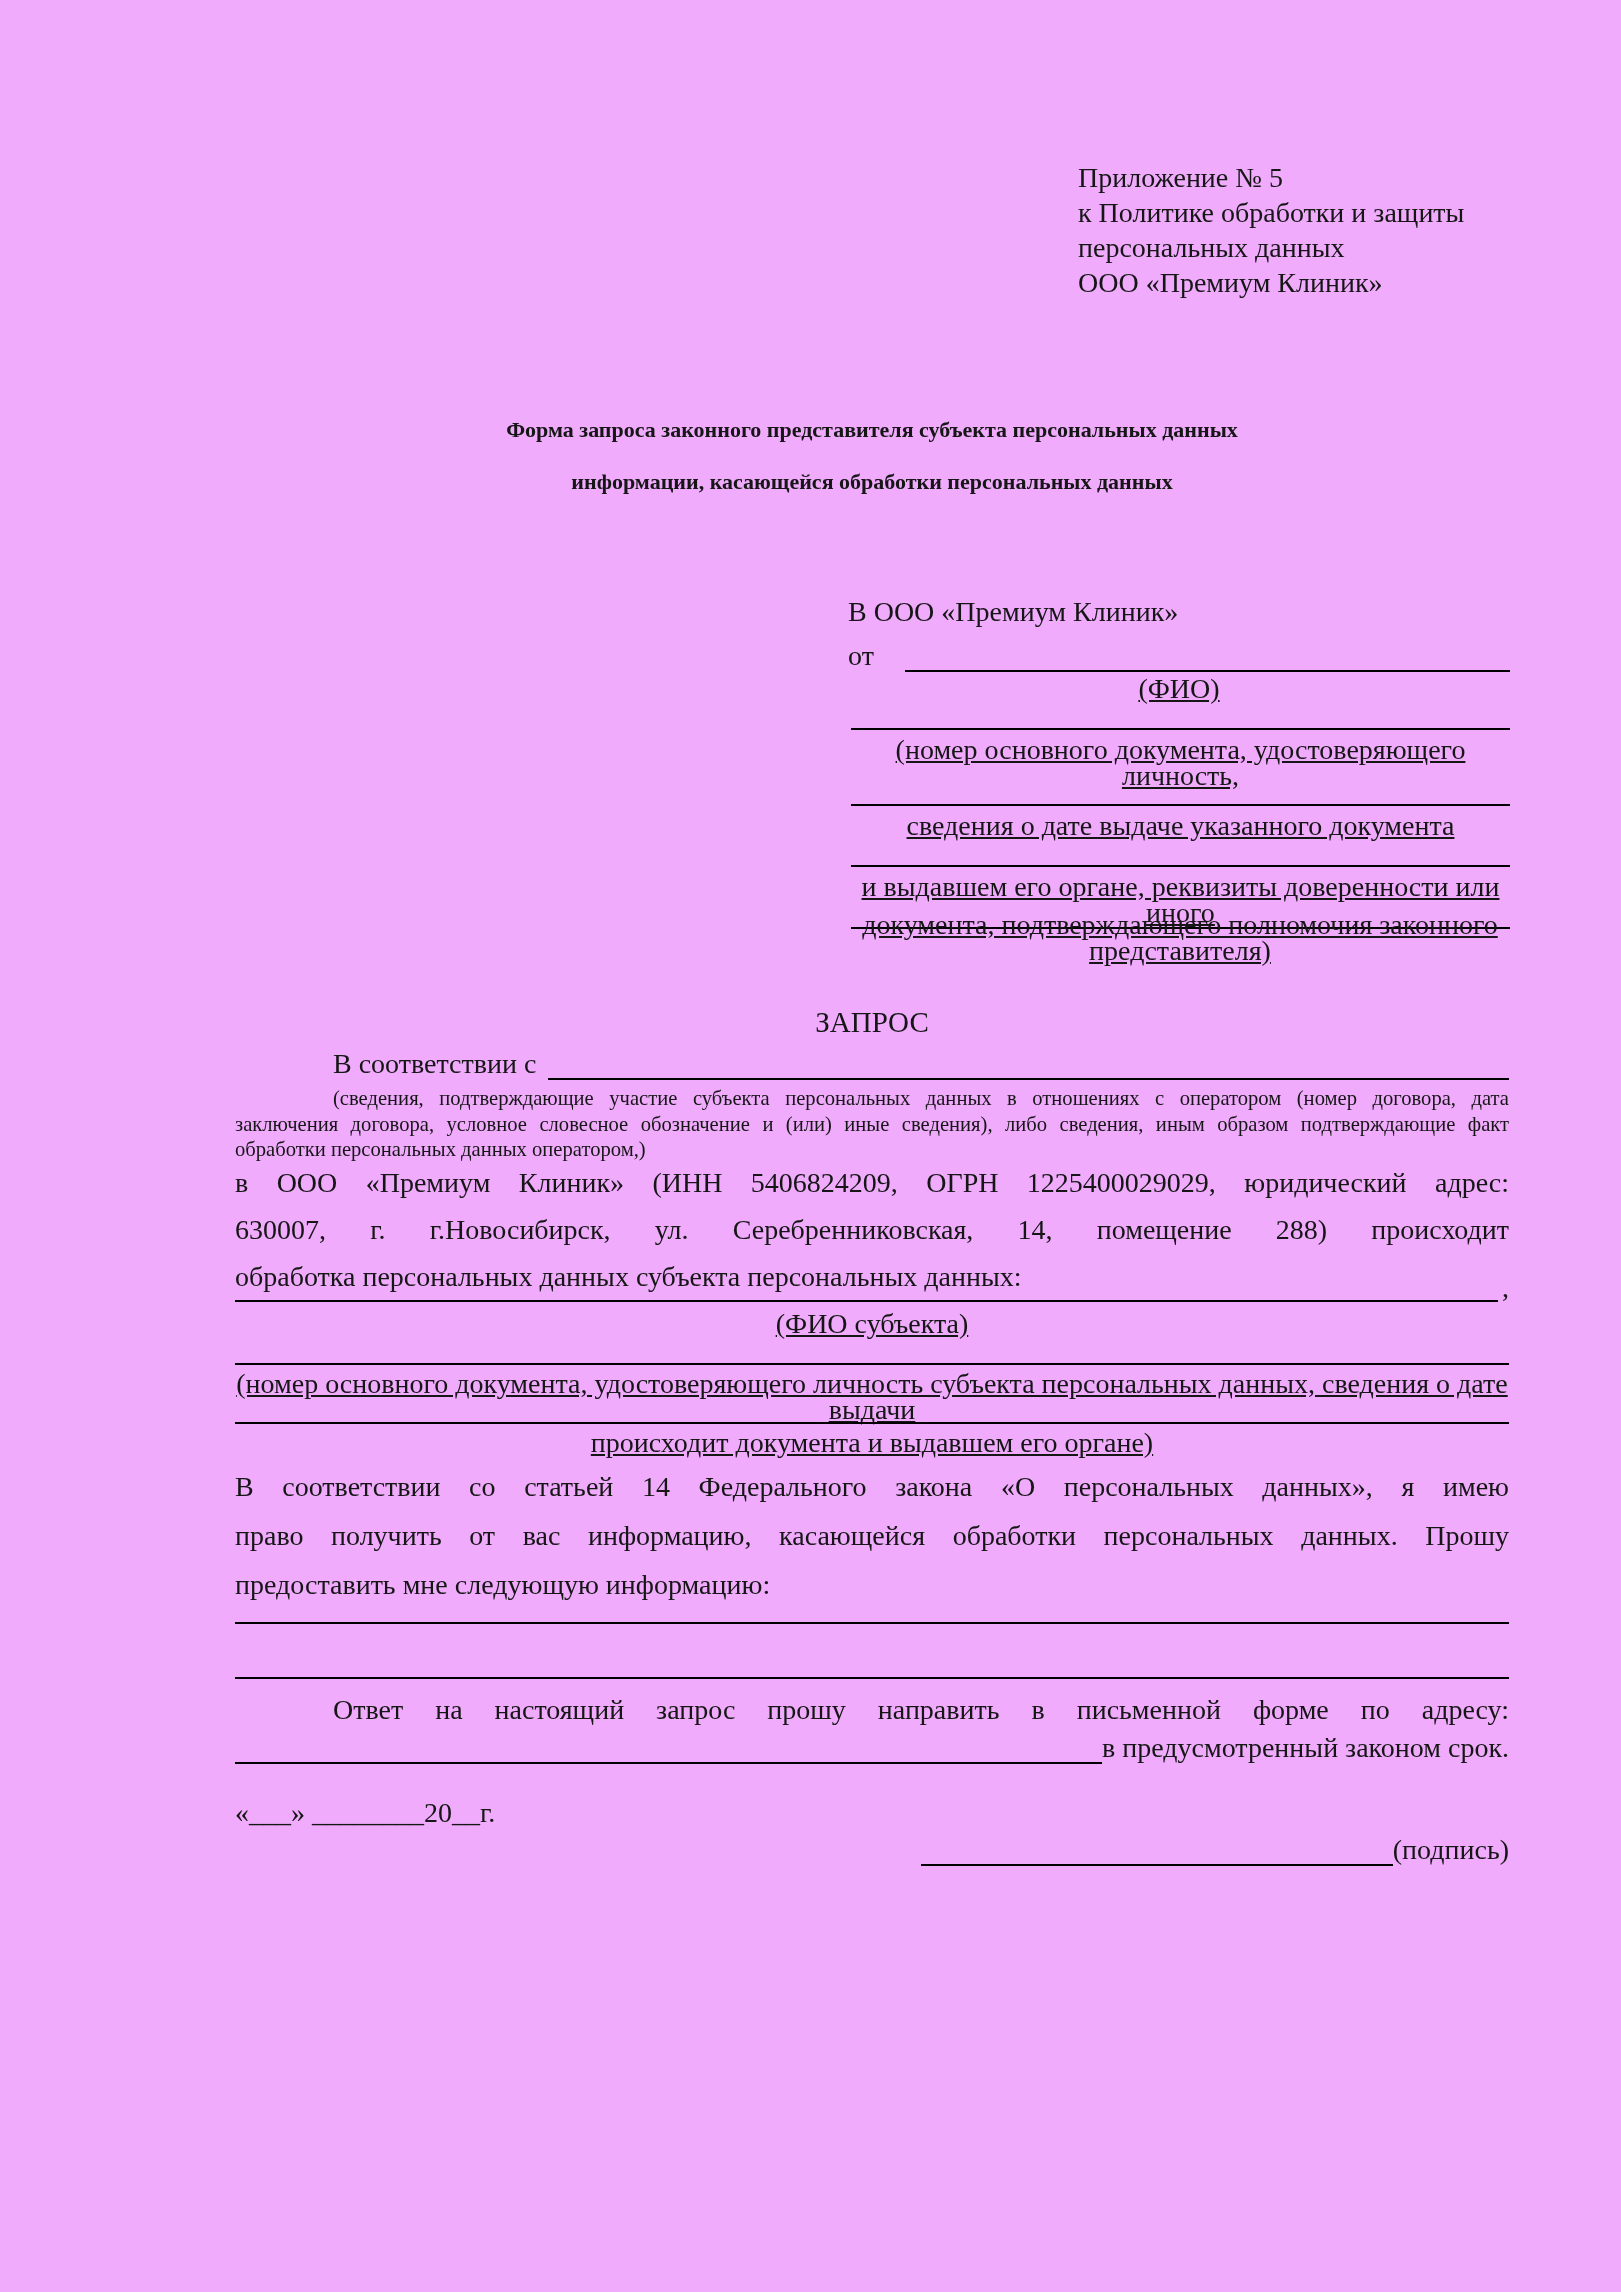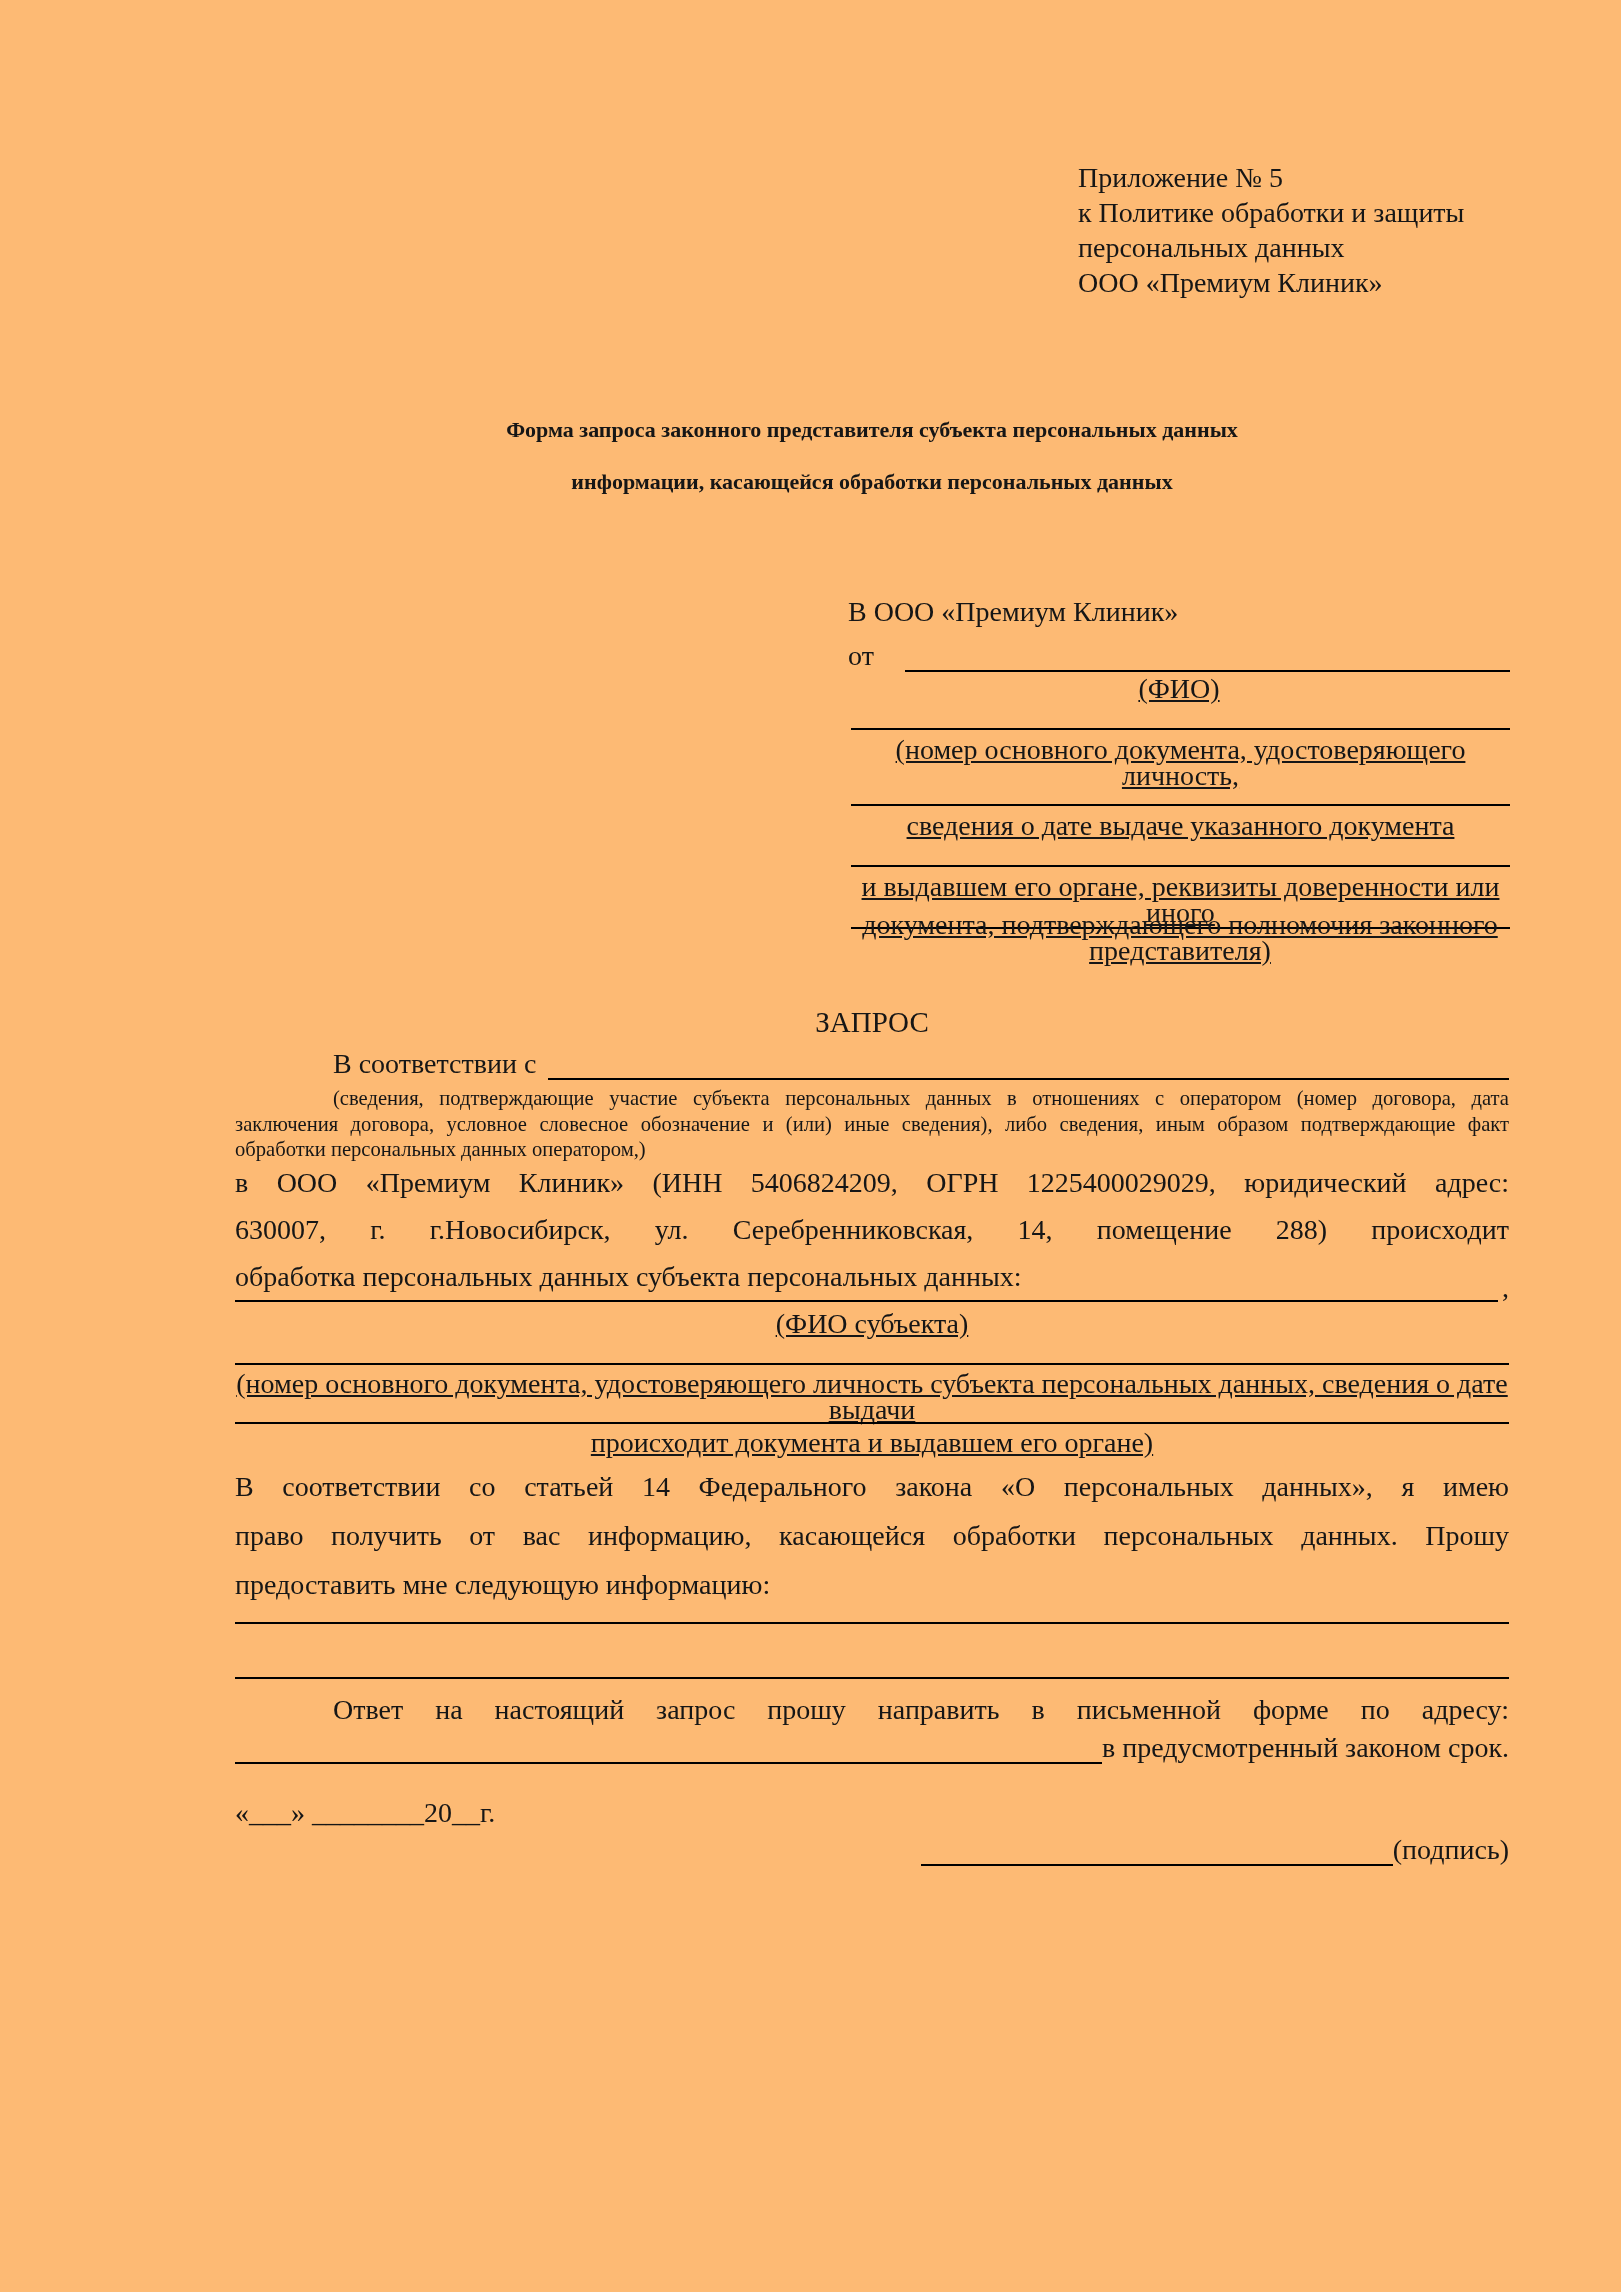--- a/index.html
+++ b/index.html
@@ -1,19 +1,19 @@
 <!DOCTYPE html>
 <html><head>
 <meta charset="utf-8">
 <style>
   html,body{margin:0;padding:0;background:#888;}
   .page{
     position:relative;
     width:1621px;height:2293px;
-    background:#fdba74;
+    background:#f0abfc;
     font-family:"Liberation Serif", serif;
     color:#161616;
     overflow:hidden;
   }
   .abs{position:absolute;}
   .body{font-size:28px;line-height:47px;}
   .small{font-size:20.6px;line-height:25.5px;}
   .cap{font-size:28px;line-height:25.5px;text-decoration:underline;}
   .center{text-align:center;}
   .just{text-align:justify;text-align-last:justify;}

